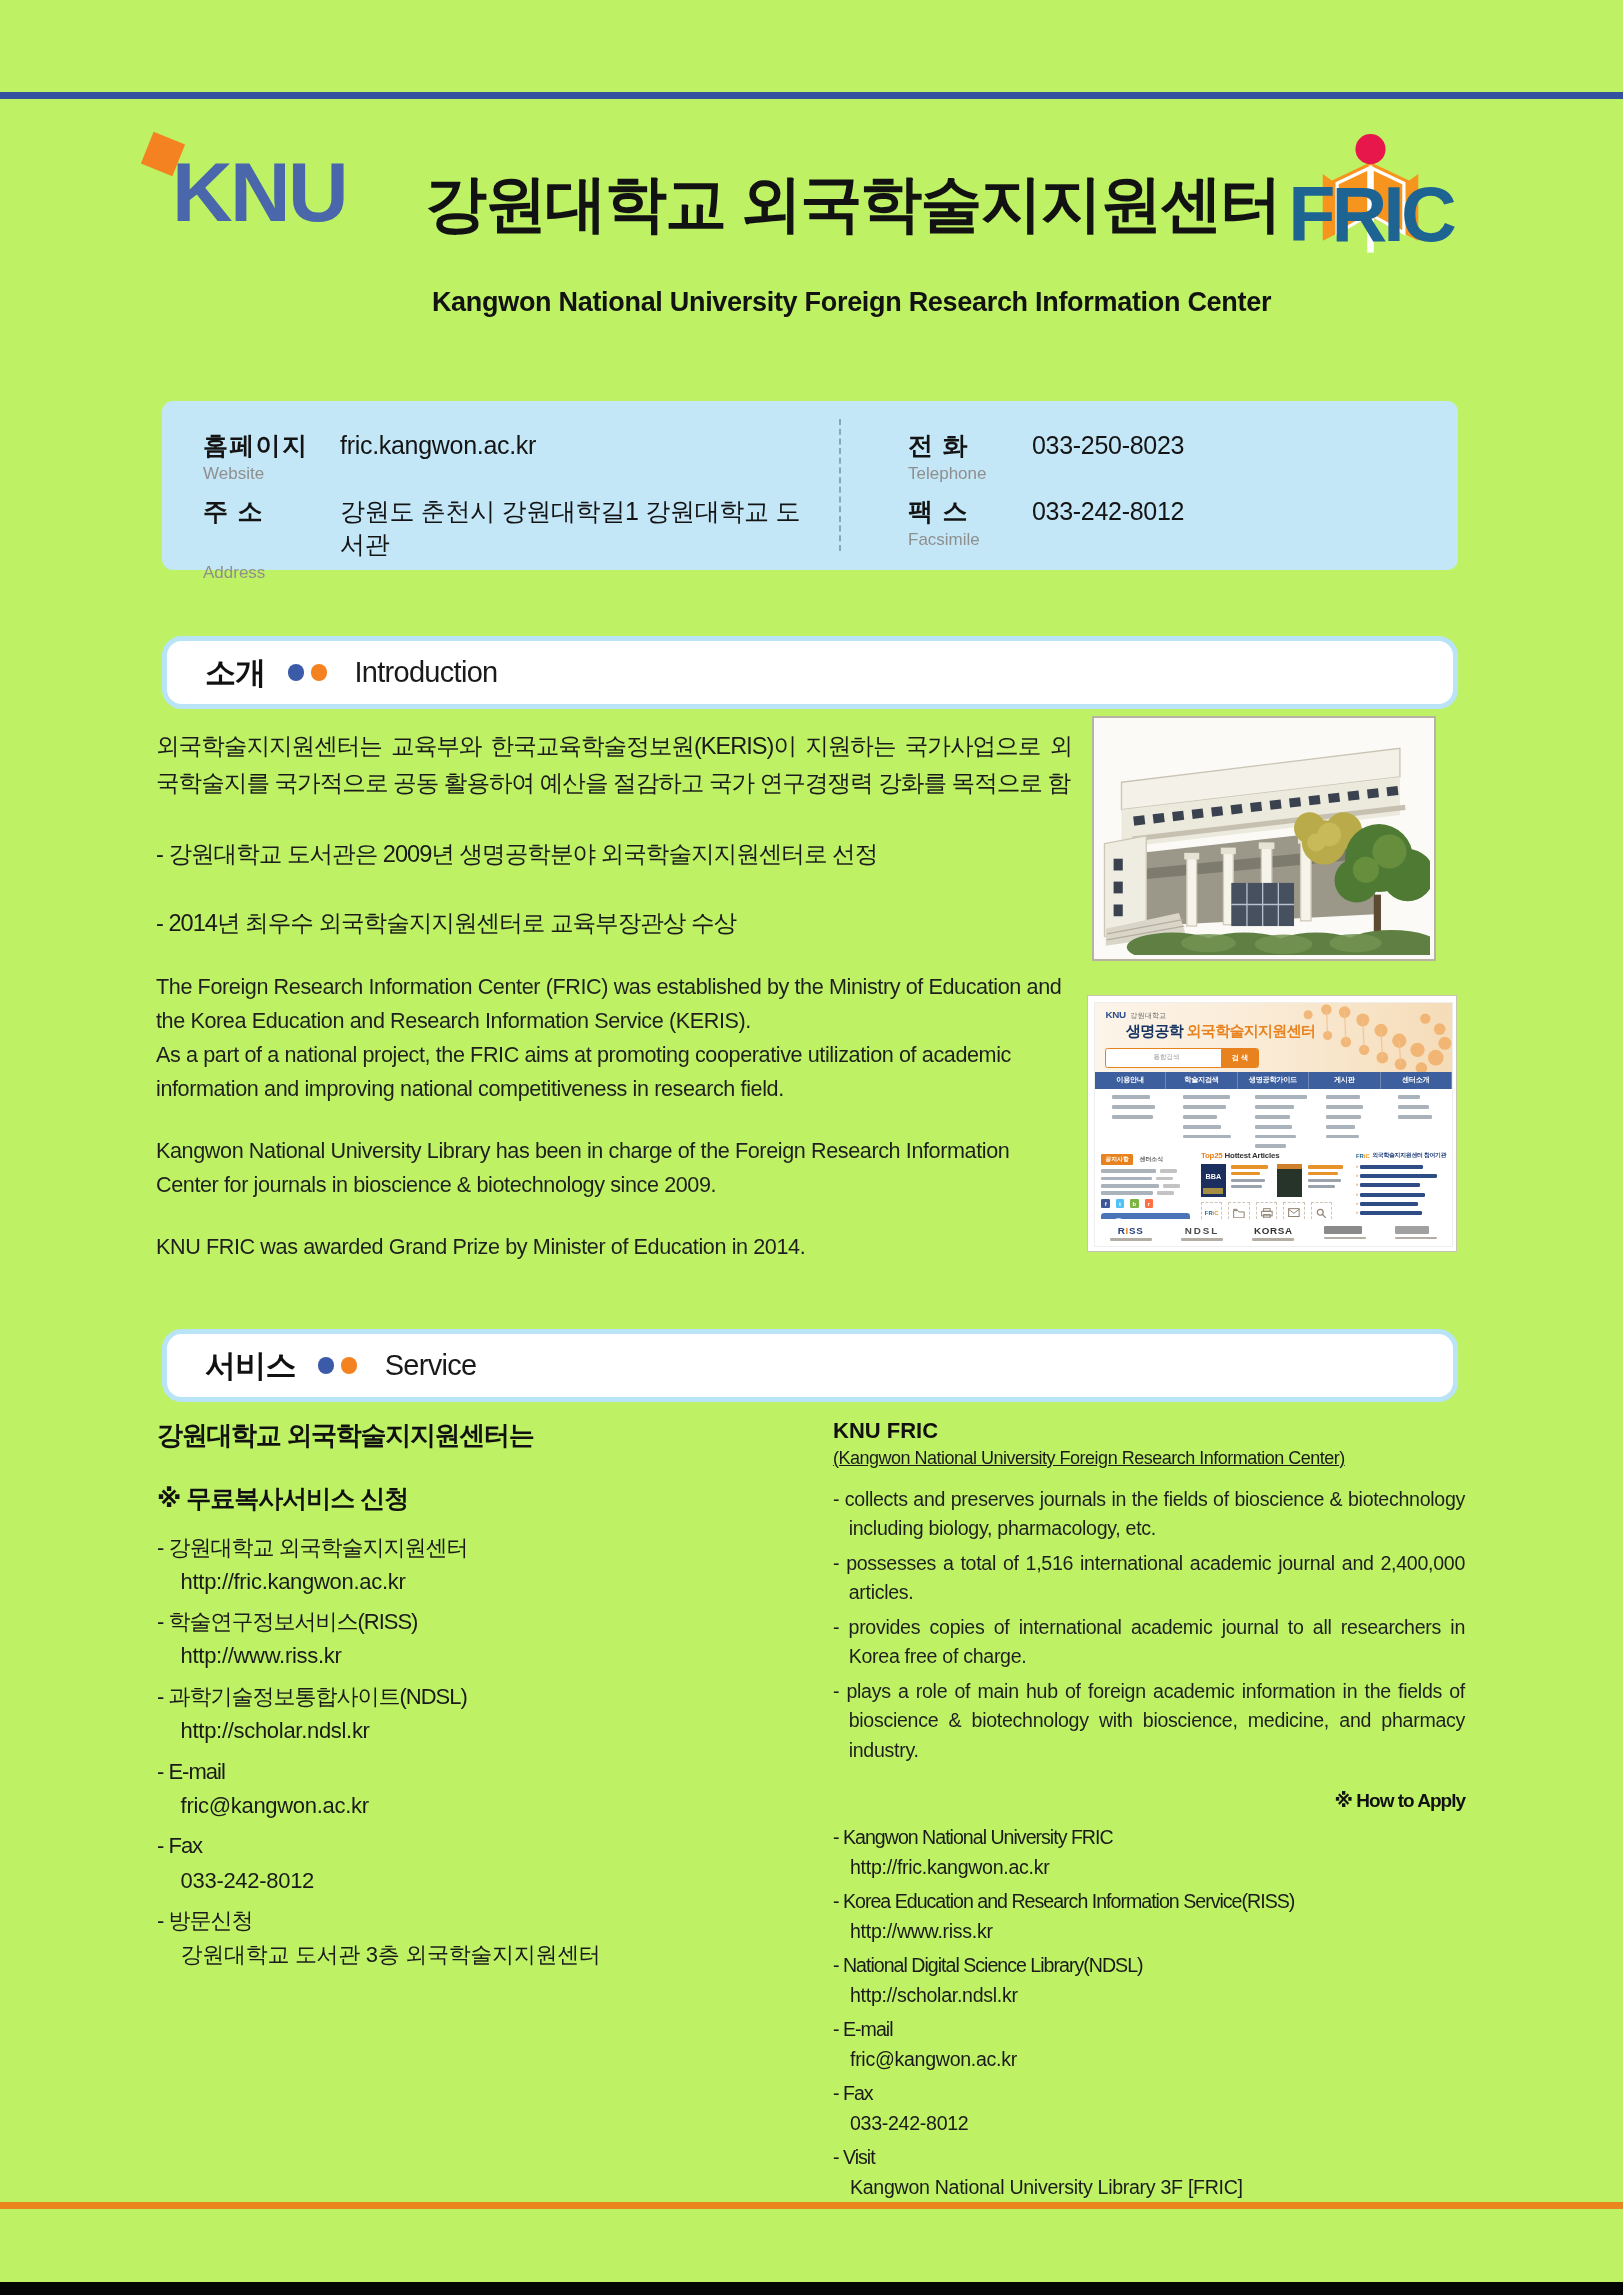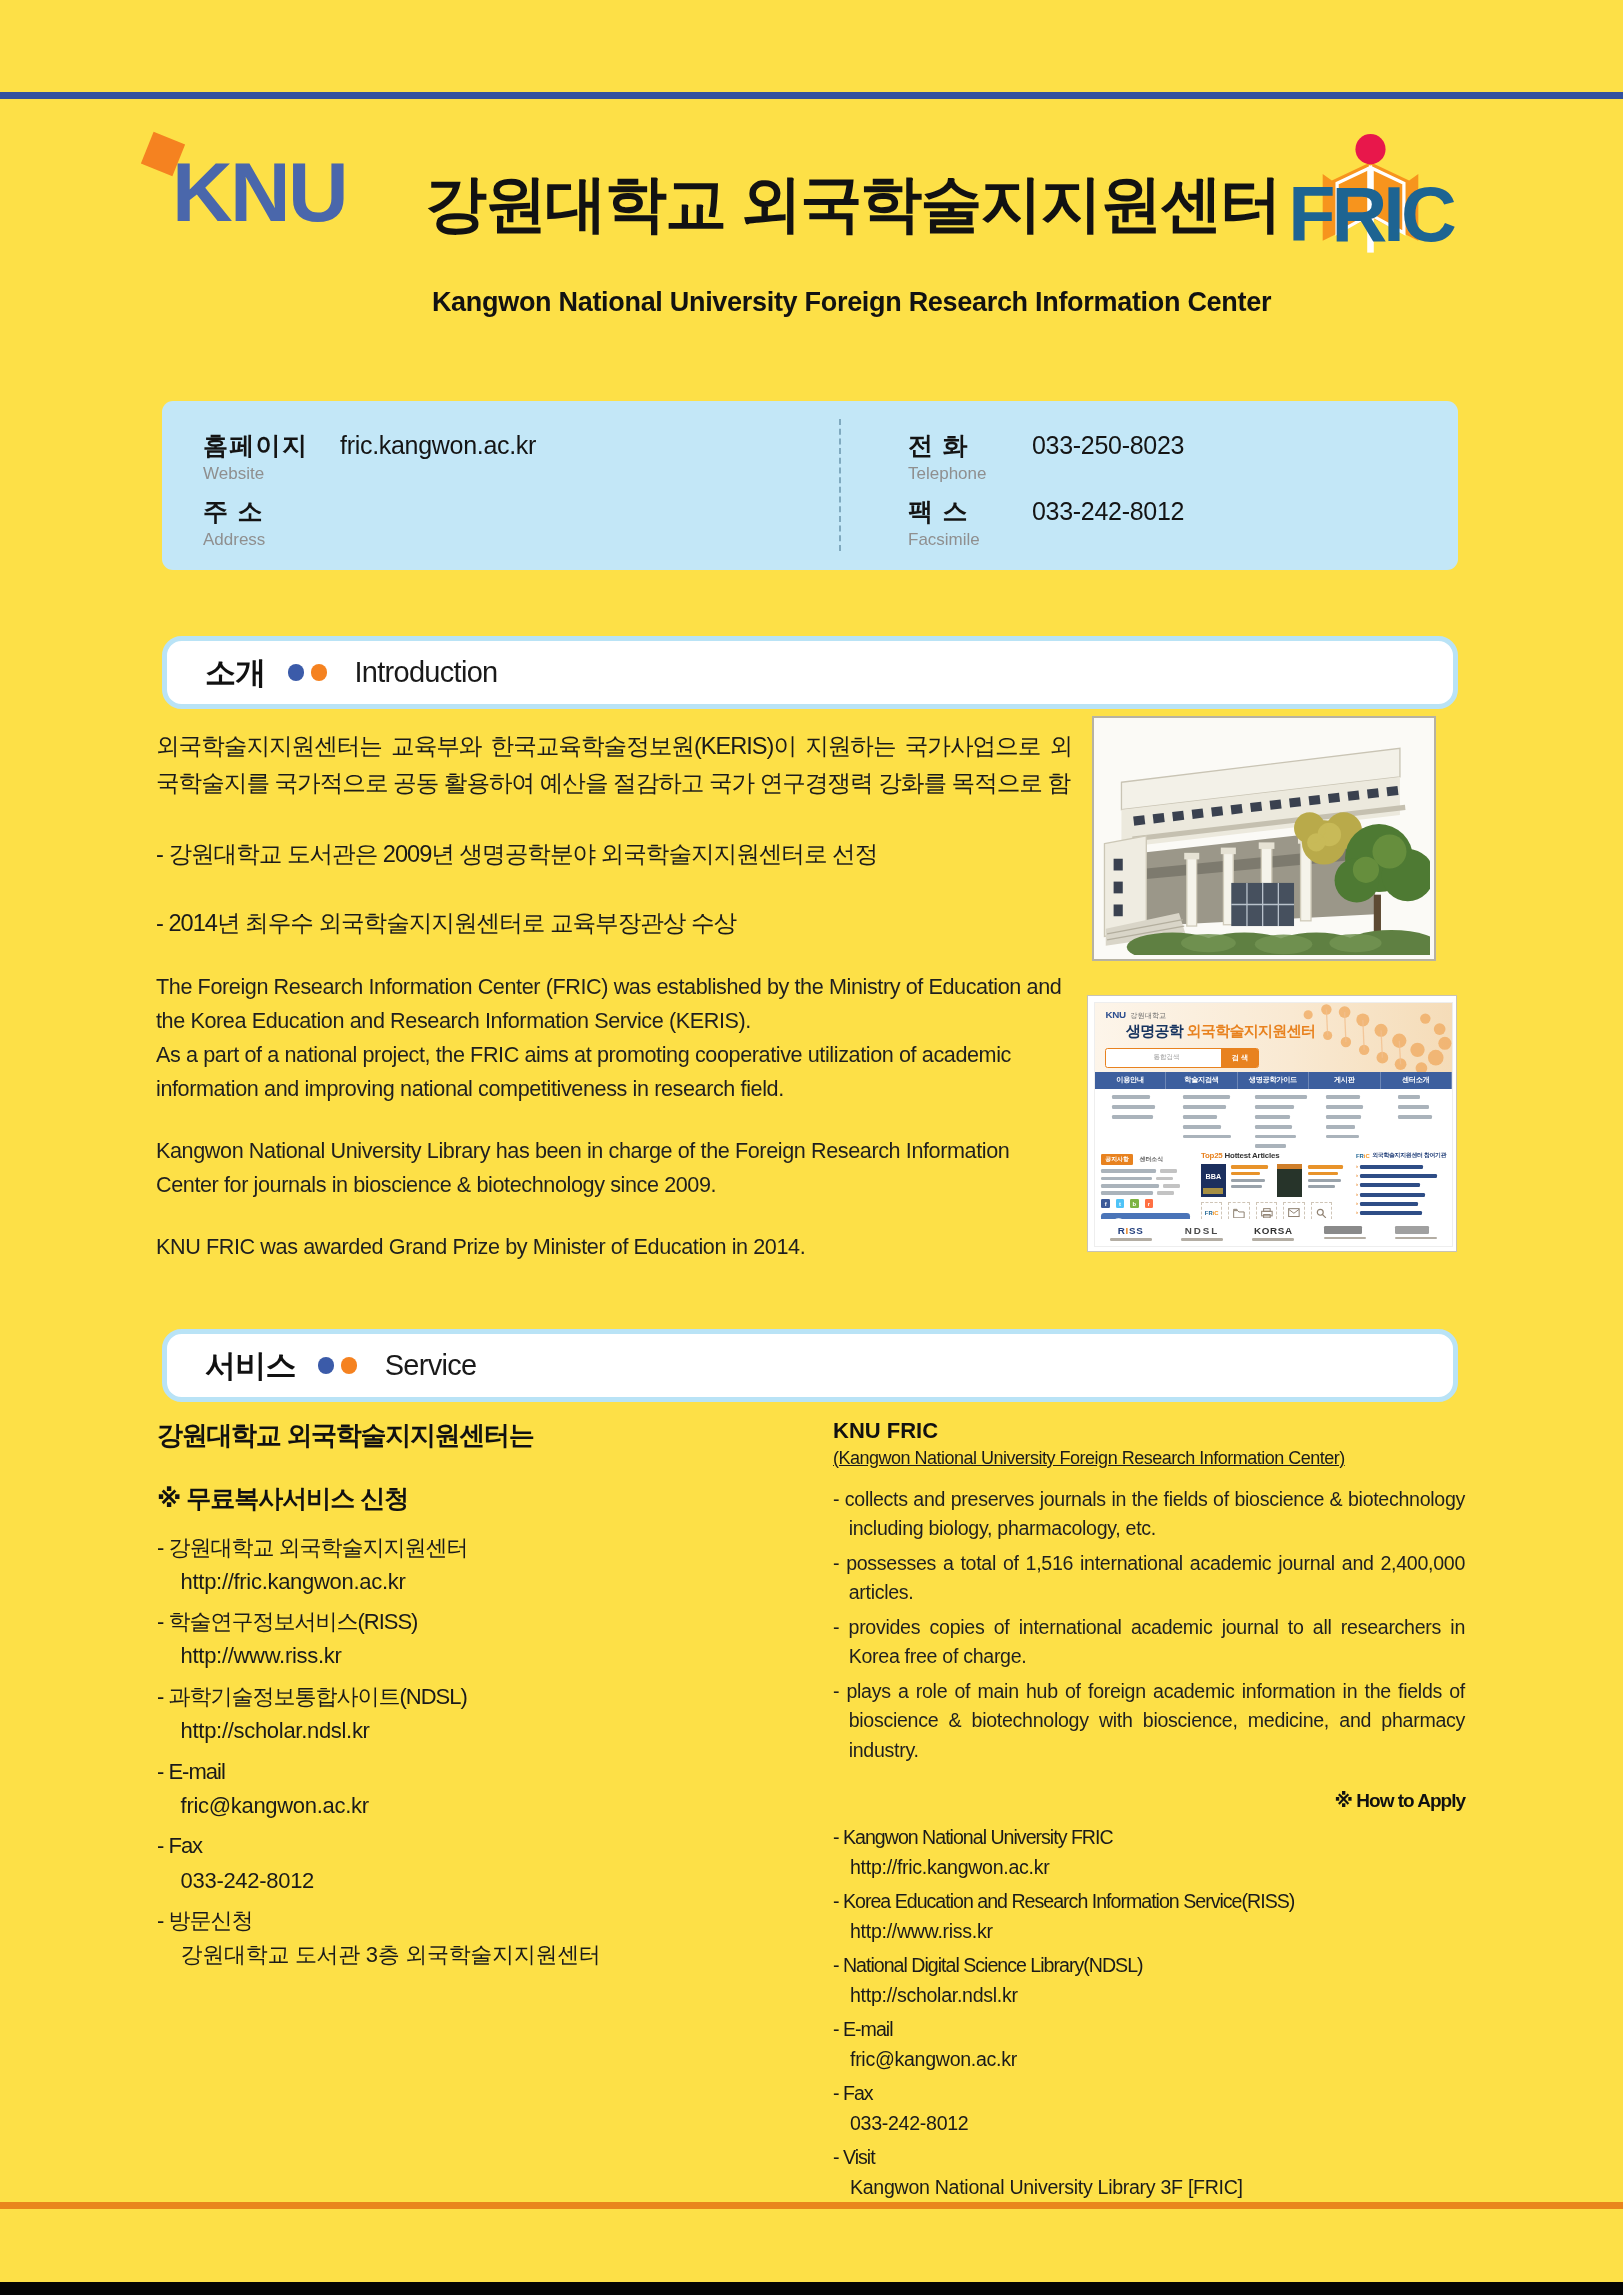--- a/index.html
+++ b/index.html
@@ -1,16 +1,16 @@
 <!DOCTYPE html>
 <html style="font-size:10.5px"><head>
 <meta charset="utf-8">
 <style>
   html,body{margin:0;padding:0;background:#e8e8e8;}
-  .page{position:relative;width:1624px;height:2295px;background:#fde047;overflow:hidden;
+  .page{position:relative;width:1624px;height:2295px;background:#bef264;overflow:hidden;
         font-family:"Liberation Sans","DejaVu Sans",sans-serif;color:#1c1c1c;}
   
   .rule-top{position:absolute;left:0;top:92px;width:1624px;height:7.2px;background:#33519e;}
   .rule-bottom{position:absolute;left:0;top:2202px;width:1624px;height:6.5px;background:#e9851c;}
   .scan-edge{position:absolute;left:0;top:2282px;width:1624px;height:13px;background:#050505;}
   
   .knu-logo{position:absolute;left:134px;top:128px;width:281px;height:137px;}
   .knu-diamond{position:absolute;left:11.8px;top:9.2px;width:34px;height:34px;background:#f58220;transform:rotate(22deg);}
   .knu-text{position:absolute;left:38px;top:22px;font-size:84px;font-weight:900;color:#4a67ab;letter-spacing:-2.6px;line-height:1;}
   .main-title{position:absolute;left:425px;top:162px;width:838px;font-size:62px;font-weight:900;color:#121212;letter-spacing:-2px;white-space:nowrap;}
@@ -161,20 +161,21 @@
           <div class="c-line">
             <span class="c-label">홈페이지</span>
             <span class="c-value">fric.kangwon.ac.kr</span>
           </div>
           <div class="c-sub">Website</div>
         </div>
 
         <div class="c-row">
           <div class="c-line">
             <span class="c-label">주  소</span>
+            <span class="c-value">강원도 춘천시 강원대학길1 강원대학교 도서관</span>
           </div>
           <div class="c-sub">Address</div>
         </div>
       </div>
     <div class="contact-col right">
 
         <div class="c-row">
           <div class="c-line">
             <span class="c-label">전  화</span>
             <span class="c-value">033-250-8023</span>

